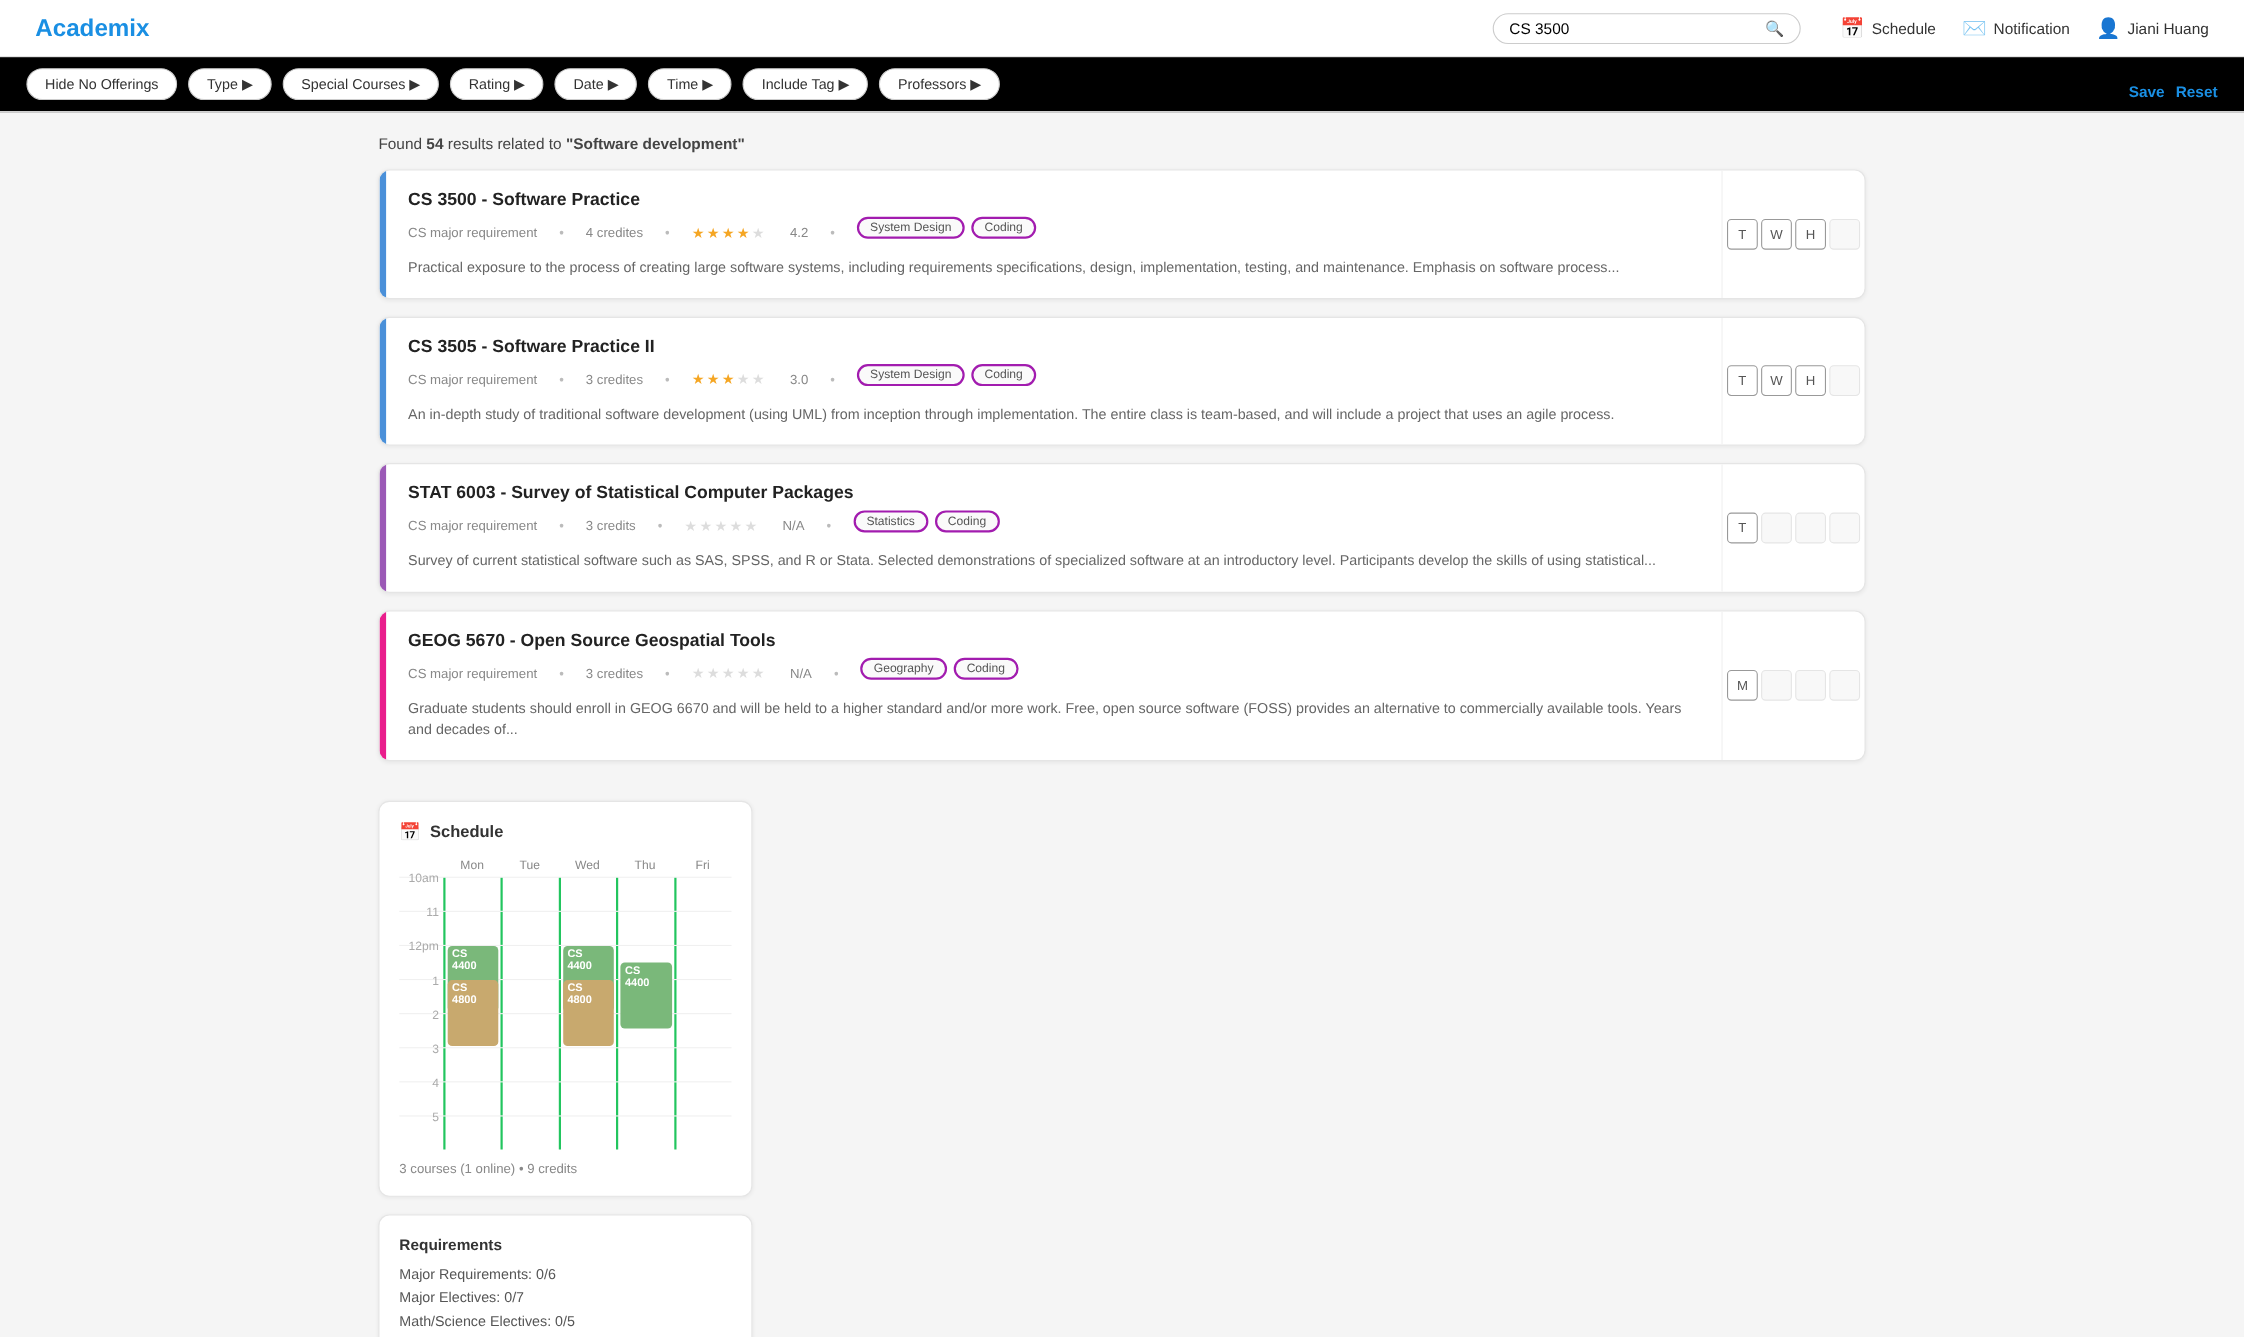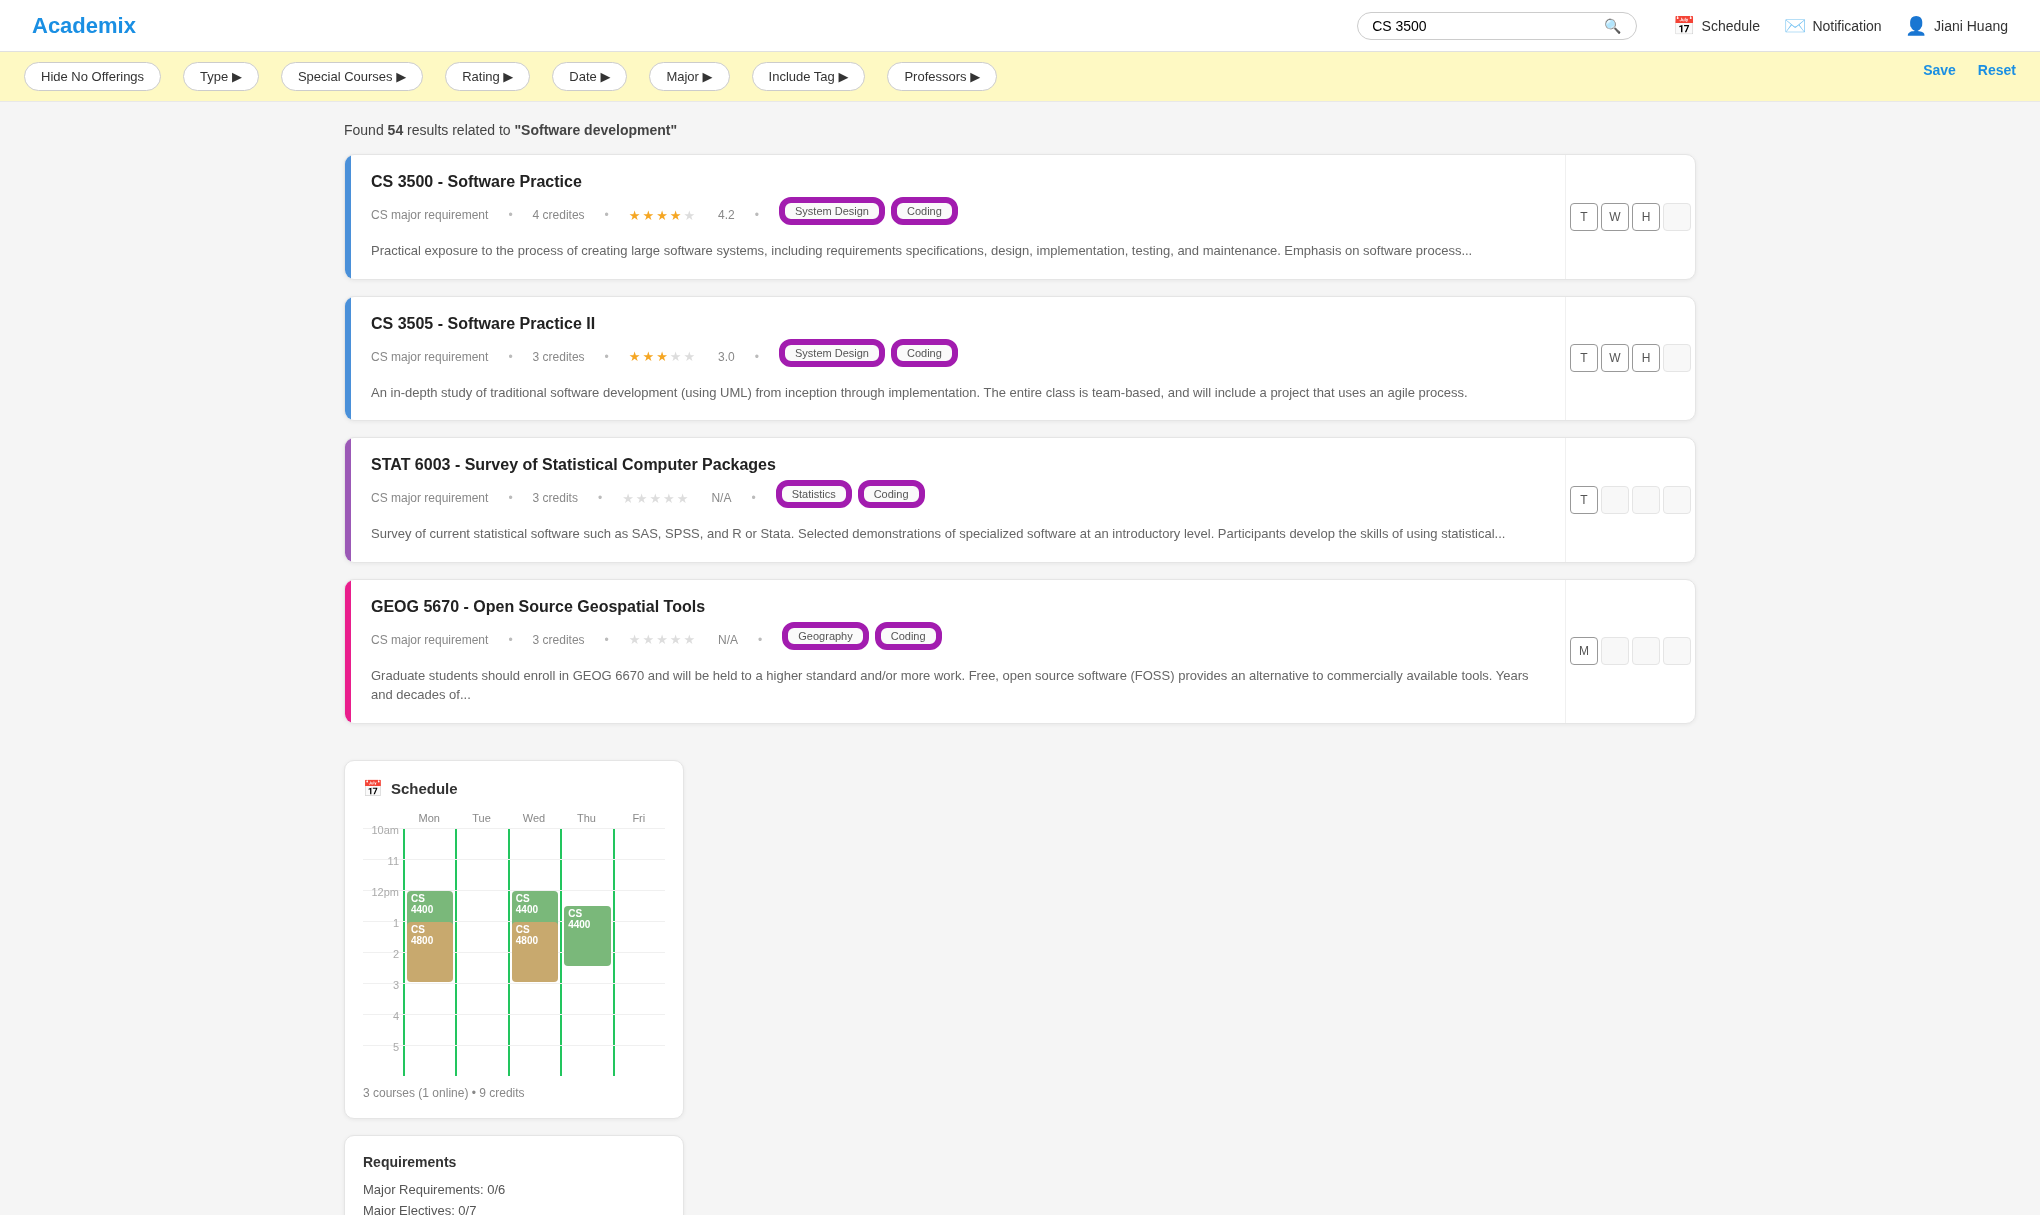--- a/index.html
+++ b/index.html
@@ -9,21 +9,21 @@
     .header { background: #fff; display: flex; align-items: center; padding: 0 32px; height: 52px; border-bottom: 1px solid #e0e0e0; }
     .logo { color: #1a8fe3; font-size: 22px; font-weight: 700; margin-right: auto; }
     .search-bar { display: flex; align-items: center; border: 1.5px solid #ccc; border-radius: 20px; padding: 5px 14px; width: 280px; background: #fff; }
     .search-bar input { border: none; outline: none; font-size: 14px; width: 100%; background: transparent; }
     .search-icon-btn { background: none; border: none; cursor: pointer; color: #555; font-size: 14px; margin-left: 6px; }
     .header-actions { display: flex; align-items: center; gap: 24px; margin-left: 36px; }
     .header-action { display: flex; align-items: center; gap: 6px; font-size: 14px; color: #333; cursor: pointer; }
     .header-action .icon { font-size: 18px; }
 
     
-    .filter-bar { background: #fef9c3; display: flex; align-items: flex-start; padding: 10px 24px; gap: 22px; border-bottom: 1px solid #e8e8e8; flex-wrap: wrap; }
+    .filter-bar { background: #000000; display: flex; align-items: flex-end; padding: 10px 24px; gap: 10px; border-bottom: 1px solid #e8e8e8; flex-wrap: wrap; }
     .filter-btn { border: 1.5px solid #ccc; border-radius: 20px; padding: 6px 16px; font-size: 13px; color: #333; background: #fff; cursor: pointer; white-space: nowrap; }
     .filter-bar-spacer { flex: 1; }
     .save-btn { color: #1a8fe3; font-weight: 600; font-size: 14px; background: none; border: none; cursor: pointer; }
     .reset-btn { color: #1a8fe3; font-weight: 600; font-size: 14px; background: none; border: none; cursor: pointer; }
 
     
     .main-layout { display: flex; padding: 20px 24px; gap: 20px; max-width: 1400px; margin: 0 auto; flex-direction: column; }
     .results-section { flex: 1; min-width: 0; }
     .sidebar-section { width: 340px; flex-shrink: 0; }
 
@@ -38,21 +38,21 @@
     .card-right { width: 130px; flex-shrink: 0; display: flex; align-items: center; justify-content: center; border-left: 1px solid #f0f0f0; padding: 10px; }
     .course-title { font-size: 16px; font-weight: 600; color: #222; margin-bottom: 6px; }
     .course-title .code { font-weight: 700; }
     .course-meta { font-size: 12px; color: #888; display: flex; align-items: center; gap: 20px; margin-bottom: 8px; flex-wrap: wrap; }
     .course-meta .dot { color: #bbb; }
     .stars { display: flex; align-items: center; gap: 2px; }
     .star { color: #f5a623; font-size: 13px; }
     .star.empty { color: #ddd; }
     .rating-num { color: #888; font-size: 12px; margin-left: 3px; }
     .tags { display: flex; gap: 6px; flex-wrap: wrap; margin-bottom: 8px; }
-    .tag { border: 6px solid #a21caf; border-radius: 12px; padding: 2px 10px; font-size: 11px; color: #555; background: #fafafa; }
+    .tag { border: 2px solid #a21caf; border-radius: 12px; padding: 2px 10px; font-size: 11px; color: #555; background: #fafafa; }
     .course-desc { font-size: 13px; color: #666; line-height: 1.5; }
     .days-grid { display: grid; grid-template-columns: repeat(4, 28px); gap: 3px; }
     .day-cell { width: 28px; height: 28px; border: 1px solid #ccc; border-radius: 4px; display: flex; align-items: center; justify-content: center; font-size: 12px; color: #555; background: #fff; }
     .day-cell.active { background: #fff; border-color: #999; }
     .day-cell.empty { background: #f8f8f8; border-color: #e5e5e5; color: #ccc; }
 
     
     .schedule-box { background: #fff; border-radius: 10px; border: 1px solid #e5e5e5; padding: 18px; box-shadow: 0 1px 4px rgba(0,0,0,0.06); margin-bottom: 16px; }
     .schedule-title { font-size: 15px; font-weight: 600; display: flex; align-items: center; gap: 8px; margin-bottom: 14px; }
     .schedule-title .cal-icon { font-size: 16px; }
@@ -101,21 +101,21 @@
     </div>
   </div>
 </header>
 
 <div class="filter-bar">
   <button class="filter-btn">Hide No Offerings</button>
   <button class="filter-btn">Type ▶</button>
   <button class="filter-btn">Special Courses ▶</button>
   <button class="filter-btn">Rating ▶</button>
   <button class="filter-btn">Date ▶</button>
-  <button class="filter-btn">Major ▶</button>
+  <button class="filter-btn">Time ▶</button>
   <button class="filter-btn">Include Tag ▶</button>
   <button class="filter-btn">Professors ▶</button>
   <div class="filter-bar-spacer"></div>
   <button class="save-btn">Save</button>
   <button class="reset-btn">Reset</button>
 </div>
 
 <div class="main-layout">
 
   <div class="results-section">

